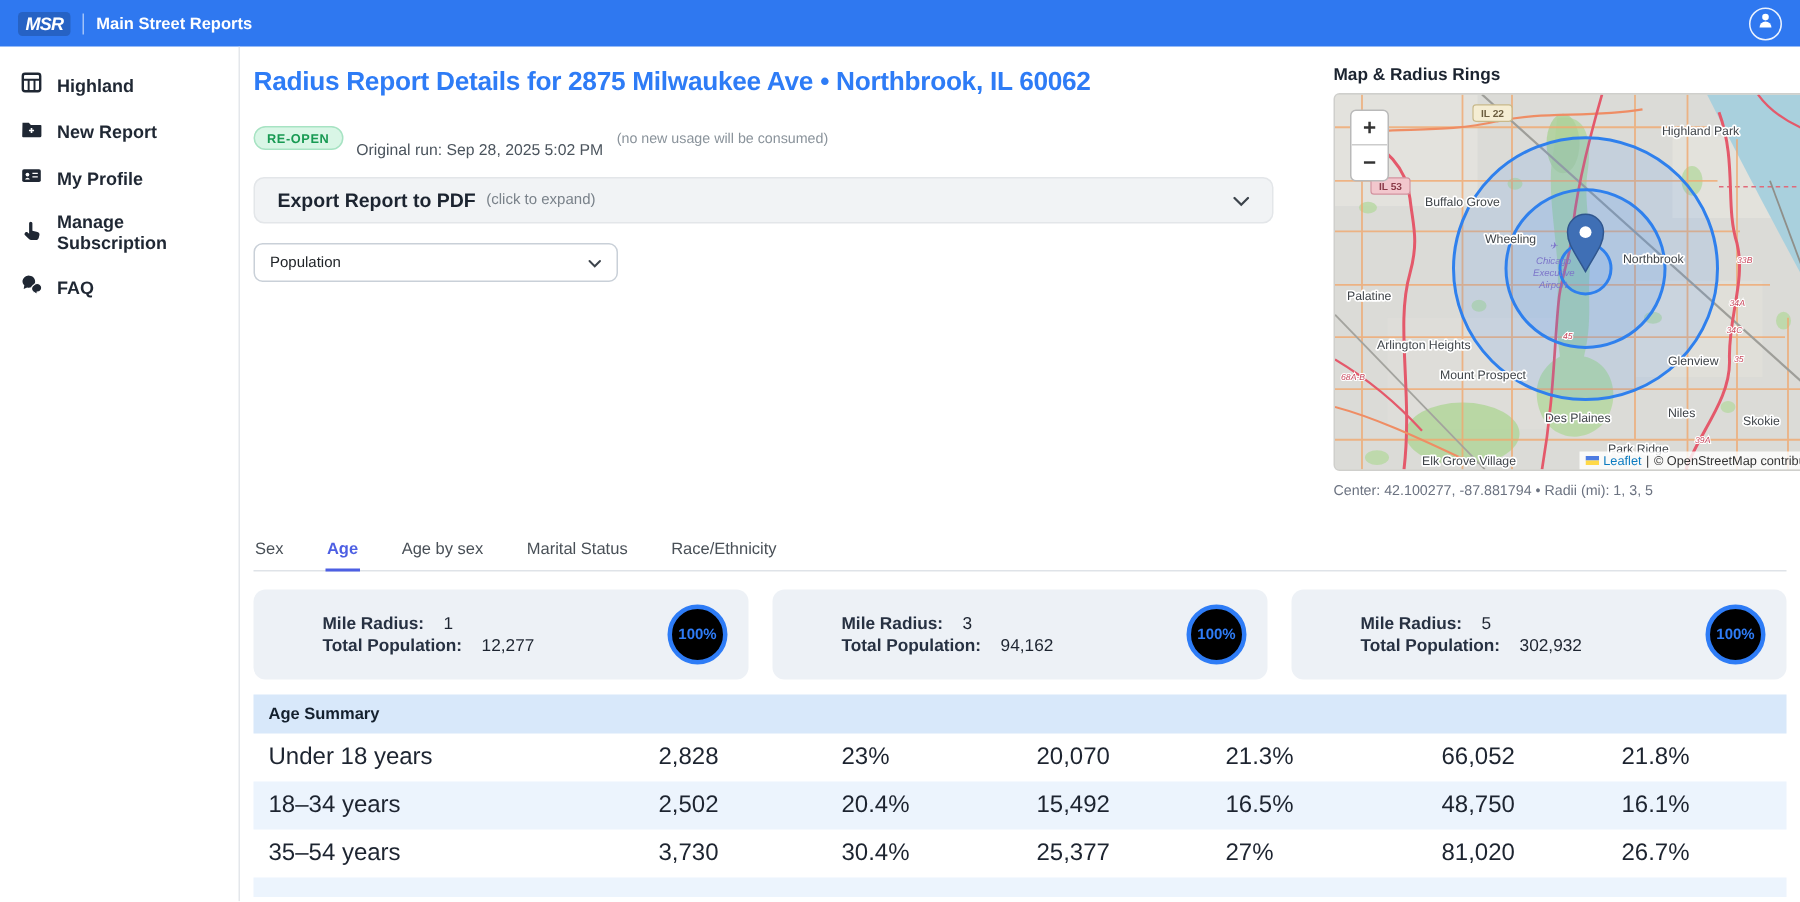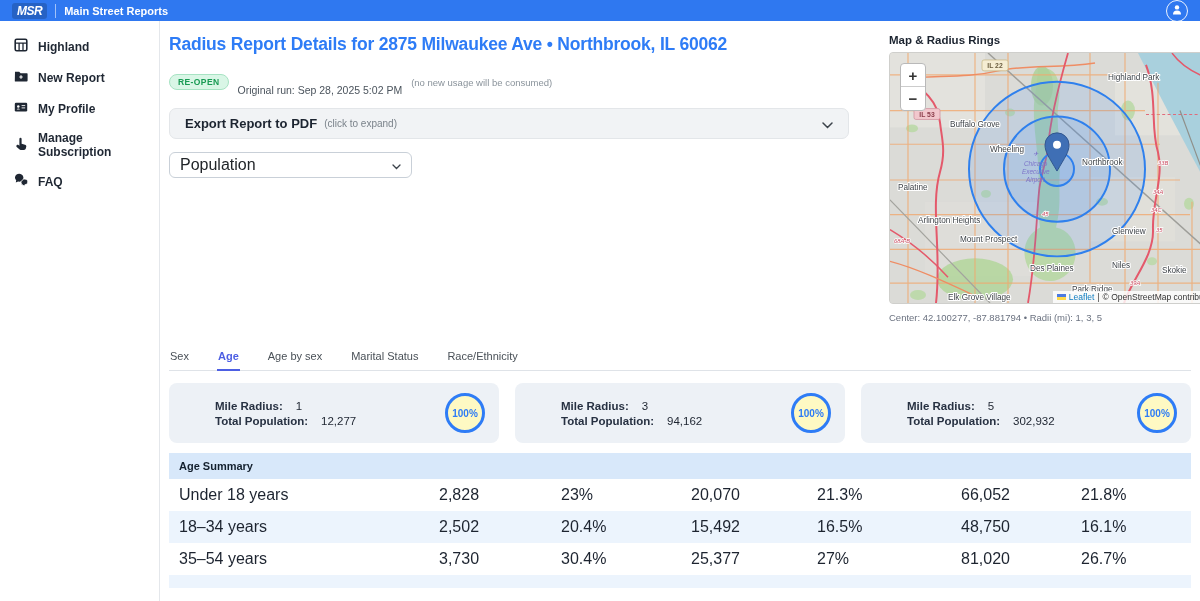--- a/index.html
+++ b/index.html
@@ -1,21 +1,21 @@
 <!DOCTYPE html>
 <html><head>
 <meta charset="utf-8">
 <style>
   * { margin:0; padding:0; box-sizing:border-box; }
   html,body { width:1200px; height:601px; overflow:hidden; background:#fff;
     font-family:"Liberation Sans", sans-serif; }
   .app { display:flex; flex-direction:column; width:1200px; height:601px; }
 
   
-  .navbar { height:21px; background:#2f78f0; display:flex; align-items:center;
+  .navbar { height:31px; background:#2f78f0; display:flex; align-items:center;
     padding:0 12px; flex:0 0 auto; }
   .brand-box { display:flex; align-items:center; gap:8px; cursor:pointer; }
   .logo-badge { background:rgba(0,0,0,.18); color:#fff; font-weight:800; font-style:italic;
     font-size:12px; letter-spacing:-.5px; padding:2px 5px; border-radius:3px; line-height:1; }
   .brand-divider { width:1px; height:14px; background:rgba(255,255,255,.55); }
   .brand-name { color:#fff; font-size:11px; font-weight:700;text-align:right; }
   .nav-spacer { flex:1; }
   .avatar-btn { width:22px; height:22px; border:1.5px solid rgba(255,255,255,.9);
     border-radius:50%; display:flex; align-items:center; justify-content:center; cursor:pointer; }
 
@@ -42,21 +42,21 @@
 
   .export-bar { margin-top:12px; height:31px; background:#f1f3f5; border:1px solid #e3e6e9;
     border-radius:7px; display:flex; align-items:center; padding:0 15px; cursor:pointer; }
   .export-label { font-size:13px; font-weight:700; color:#1c2430; }
   .export-hint { font-size:10px; color:#7a828a; margin-left:7px; }
   .export-bar .spacer { flex:1; }
 
   .select-box { margin-top:13px; width:243px; height:26px; background:#fff;
     border:1px solid #c9d0d8; border-radius:6px; display:flex; align-items:center;
     padding:0 10px; cursor:pointer; }
-  .select-value { font-size:16px; color:#212529; flex:1; }
+  .select-value { font-size:10px; color:#212529; flex:1; }
 
   
   .map-title { font-size:11.5px; font-weight:700; color:#1c2430; }
   .map-frame { margin-top:6px; width:334px; height:252px; border:1px solid #cfcfcc;
     border-radius:4px; overflow:hidden; position:relative; background:#dbdbd7; cursor:grab; }
   .map-frame svg.basemap { display:block; width:100%; height:100%; }
   .zoom-ctl { position:absolute; top:10px; left:10px; width:26px; background:#fff;
     border:1px solid #b9b9b9; border-radius:4px; overflow:hidden; z-index:5; }
   .zoom-btn { width:100%; height:23px; display:flex; align-items:center; justify-content:center;
     font-size:15px; font-weight:700; color:#333; cursor:pointer; }
@@ -77,21 +77,21 @@
   
   .cards-row { display:flex; gap:16px; margin-top:12px; }
   .sum-card { flex:1; background:#edf1f6; border-radius:8px; padding:10px 14px;
     display:flex; align-items:center; }
   .sum-lines { flex:1; }
   .sum-line { font-size:11.5px; color:#273142; margin:3px 0; }
   .sum-line b { font-weight:700;padding-left:32px; }
   .sum-line .val { margin-left:13px; font-weight:400; color:#1d2430; }
   .pct-ring { width:40px; height:40px; border:3px solid #2e7cf6; border-radius:50%;
     display:flex; align-items:center; justify-content:center; color:#2e7cf6;
-    font-size:10px; font-weight:700; background:#fef9c3; }
+    font-size:10px; font-weight:700; background:#000000; }
 
   
   .age-table { margin-top:10px; }
   .tbl-header { background:#d8e8fa; font-size:11px; font-weight:700; color:#14202e;
     padding:7px 10px; }
   .tbl-row { display:grid; grid-template-columns:270px 122px 130px 126px 144px 120px 110px;
     align-items:center; height:32px; font-size:16px; color:#1d2430; }
   .tbl-row.stripe { background:#ecf4fd; }
   .tbl-row .cell:first-child { padding-left:10px; }
   .partial-row { height:13px; background:#ecf4fd; margin-top:0; }

